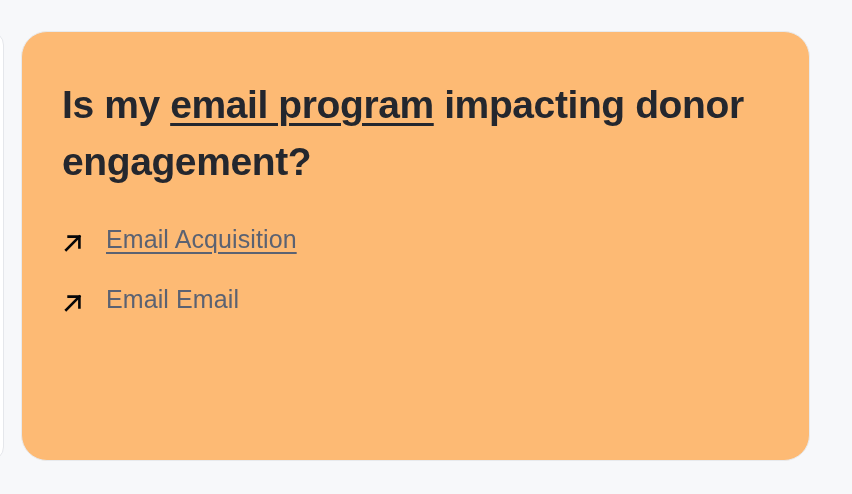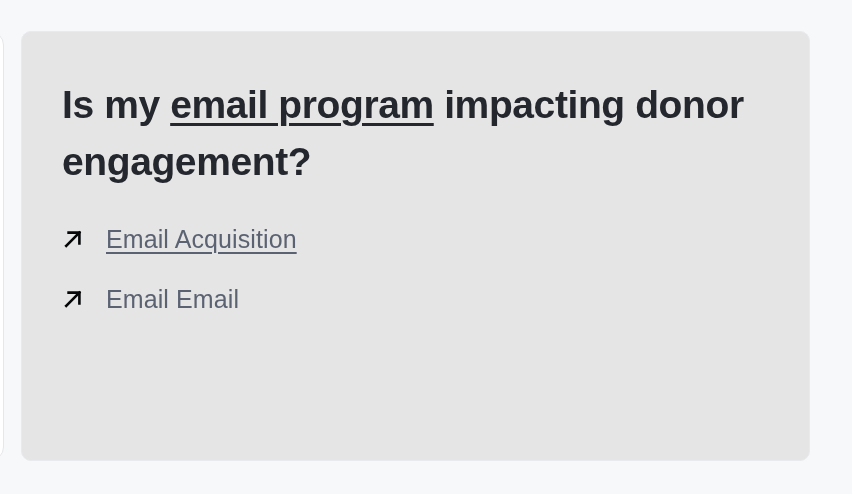--- a/index.html
+++ b/index.html
@@ -28,23 +28,23 @@
     border: 1px solid #e5e7eb;
     border-radius: 14px;
   }
 
   .card {
     position: absolute;
     left: 21px;
     top: 31px;
     width: 789px;
     height: 430px;
-    background: #e5e5e5;
+    background: #fdba74;
     border: 1px solid #e8eaed;
-    border-radius: 10px;
+    border-radius: 26px;
     padding: 44px 40px 40px 40px;
   }
 
   .card-title {
     margin: 0;
     font-size: 39px;
     line-height: 57px;
     font-weight: 700;
     letter-spacing: -0.4px;
     color: #24272e;
@@ -58,21 +58,21 @@
 
   .links {
     margin-top: 34px;
     display: flex;
     flex-direction: column;
     gap: 30px;
   }
 
   .link-row {
     display: flex;
-    align-items: center;
+    align-items: flex-end;
     gap: 22px;
     text-decoration: none;
     width: fit-content;
     cursor: pointer;
   }
 
   .arrow-icon {
     width: 22px;
     height: 22px;
     flex: 0 0 22px;

